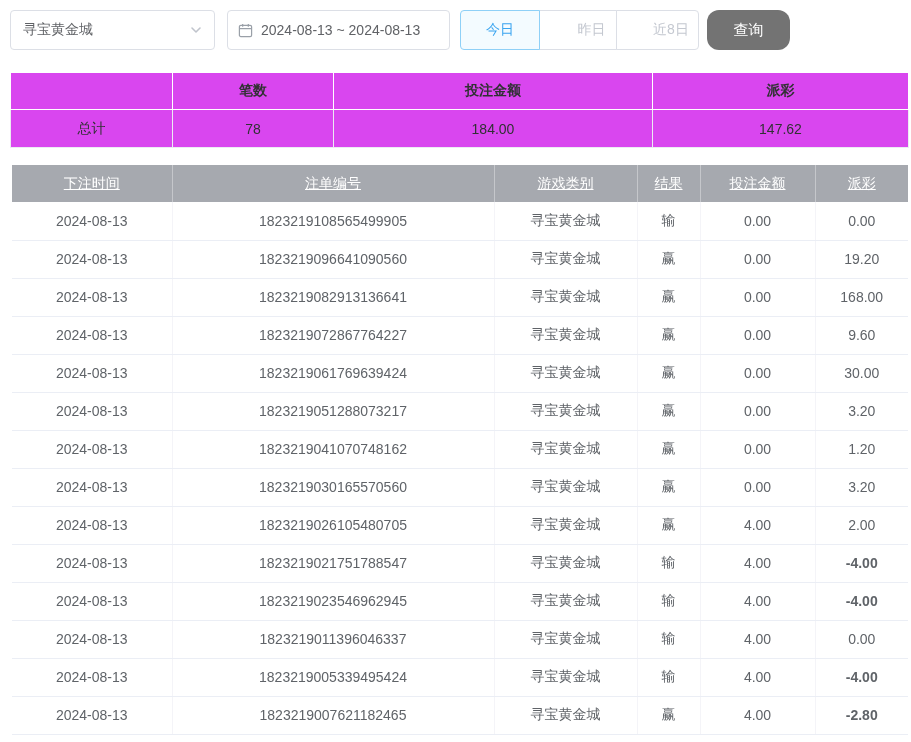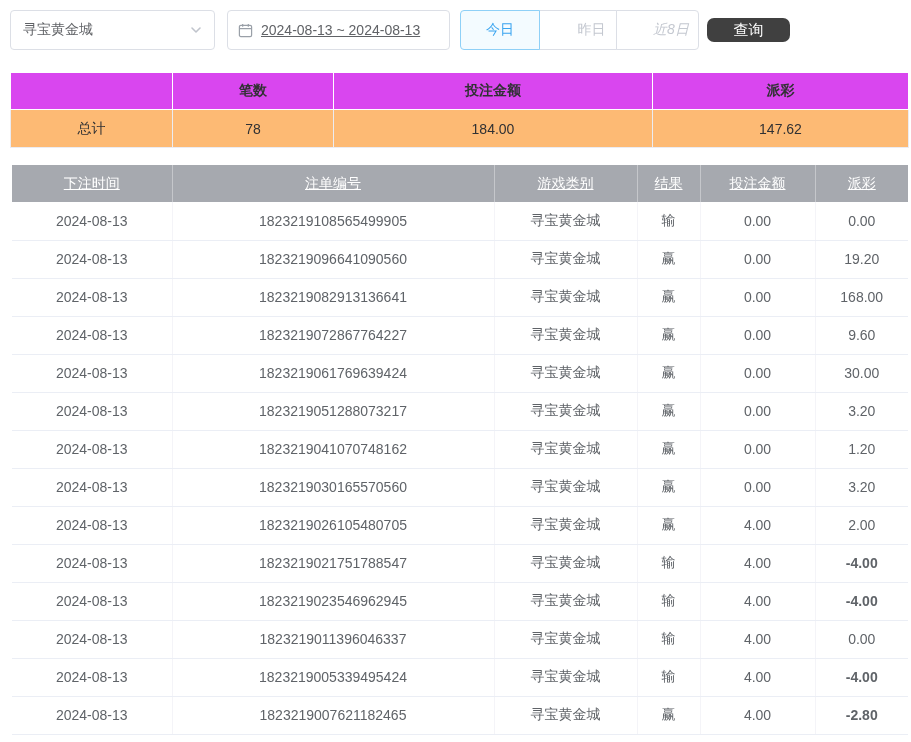--- a/index.html
+++ b/index.html
@@ -6,39 +6,39 @@
   html,body { width:911px; height:742px; overflow:hidden; background:#ffffff;
     font-family:"Liberation Sans","DejaVu Sans",sans-serif; }
 
   
   .toolbar { display:flex; align-items:center; padding:10px 10px 0 10px; }
   .select-box { width:205px; height:40px; border:1px solid #dcdfe6; border-radius:4px;
     display:flex; align-items:center; justify-content:space-between; padding:0 12px;
     color:#606266; font-size:14px; cursor:pointer; background:#fff; margin-right:12px; }
   .date-picker { width:223px; height:40px; border:1px solid #dcdfe6; border-radius:4px;
     display:flex; align-items:center; gap:8px; padding:0 10px; color:#606266;
-    font-size:14px; cursor:pointer; background:#fff; margin-right:10px;text-decoration:underline; }
+    font-size:14px; cursor:pointer; background:#fff; margin-right:10px; }
   .btn-group { display:flex; margin-right:8px; }
   .qbtn { height:40px; background:#fff; border:1px solid #dcdfe6; color:#c4c8d0;
     font-size:14px; display:flex; align-items:center; justify-content:center; cursor:pointer; }
   .qbtn + .qbtn { margin-left:-1px;padding-left:27px; }
   .qbtn:first-child { border-radius:4px 0 0 4px; }
-  .qbtn:last-child { border-radius:0 4px 4px 0;font-style:italic; }
+  .qbtn:last-child { border-radius:0 4px 4px 0; }
   .qbtn.active { color:#39a4f0; border-color:#8ed0f7; background:#f3fbff;
     position:relative; z-index:1;font-family:Liberation Serif, serif; }
   .qbtn.w1 { width:80px; } .qbtn.w2 { width:78px; } .qbtn.w3 { width:83px; }
-  .search-btn { width:83px; height:24px; background:#404040; border:none; border-radius:7px;
+  .search-btn { width:83px; height:40px; background:#737373; border:none; border-radius:12px;
     color:#fff; font-size:15px; cursor:pointer; font-family:inherit; }
 
   
   .summary-wrap { margin:22px 10px 0 10px; }
   table.summary { width:898px; border-collapse:collapse; table-layout:fixed; font-size:14px; }
   table.summary th { background:#d946ef; height:37px; font-weight:bold; color:#303133;
     border:1px solid #ffffff; text-align:center; }
-  table.summary td { background:#fdba74; height:38px; color:#303133; text-align:center;
+  table.summary td { background:#d946ef; height:38px; color:#303133; text-align:center;
     border:1px solid #ebecf2; }
 
   
   .main-wrap { margin:17px 10px 0 12px; }
   table.main { width:896px; border-collapse:collapse; table-layout:fixed; font-size:14px; }
   table.main thead th { background:#a6a9af; color:#ffffff; height:37px; font-weight:normal;
     text-align:center; border-right:1px solid rgba(255,255,255,0.35);text-decoration:underline; }
   table.main thead th:last-child { border-right:none; }
   table.main tbody td { height:38px; text-align:center; color:#5f6368;
     border-bottom:1px solid #ebeef5; border-right:1px solid #f4f4f8; background:#fff; }

